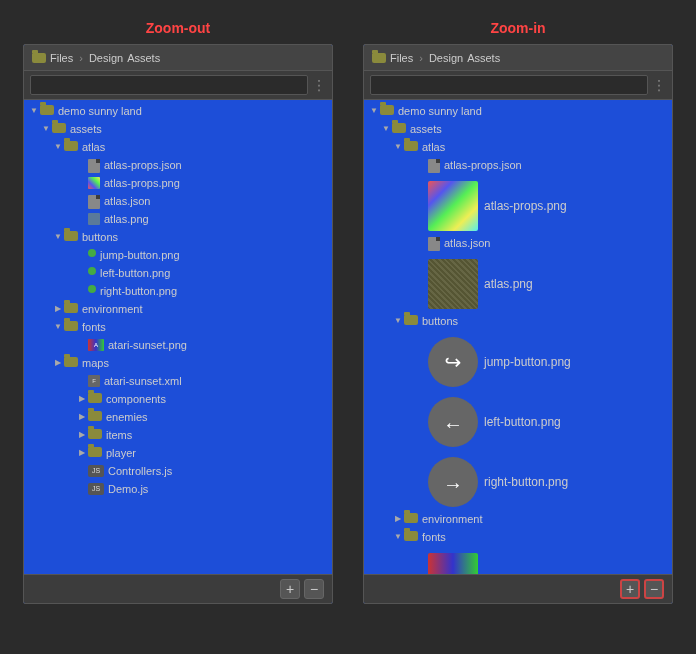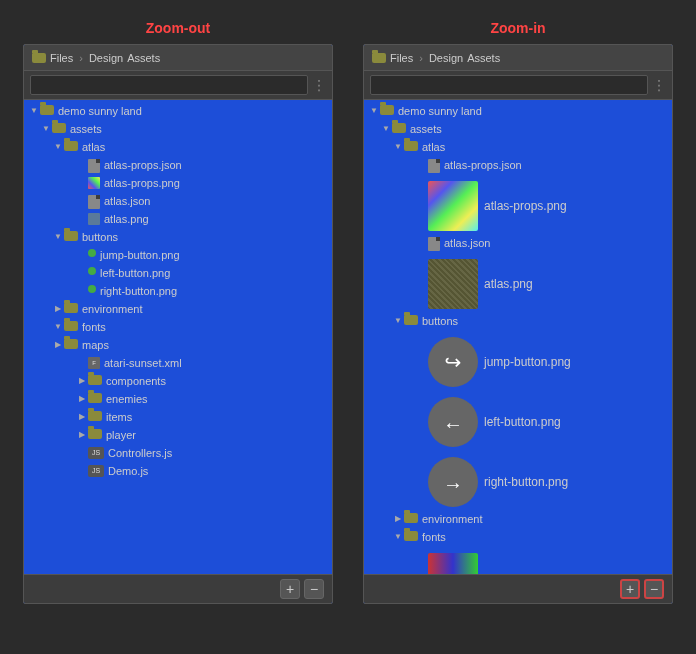--- a/index.html
+++ b/index.html
@@ -440,20 +440,26 @@
           <span class="item-label">environment</span>
         </div>
 
         <div class="tree-item">
           <span class="indent" style="width:28px"></span>
           <span class="arrow down"></span>
           <span class="folder-icon"></span>
           <span class="item-label">fonts</span>
         </div>
 
+        <div class="tree-item">
+          <span class="indent" style="width:52px"></span>
+          <span class="arrow empty"></span>
+          <span class="font-png-icon">A</span>
+          <span class="item-label">atari-sunset.png</span>
+        </div>
 
         <div class="tree-item">
           <span class="indent" style="width:28px"></span>
           <span class="arrow right"></span>
           <span class="folder-icon"></span>
           <span class="item-label">maps</span>
         </div>
 
         <div class="tree-item">
           <span class="indent" style="width:52px"></span>

